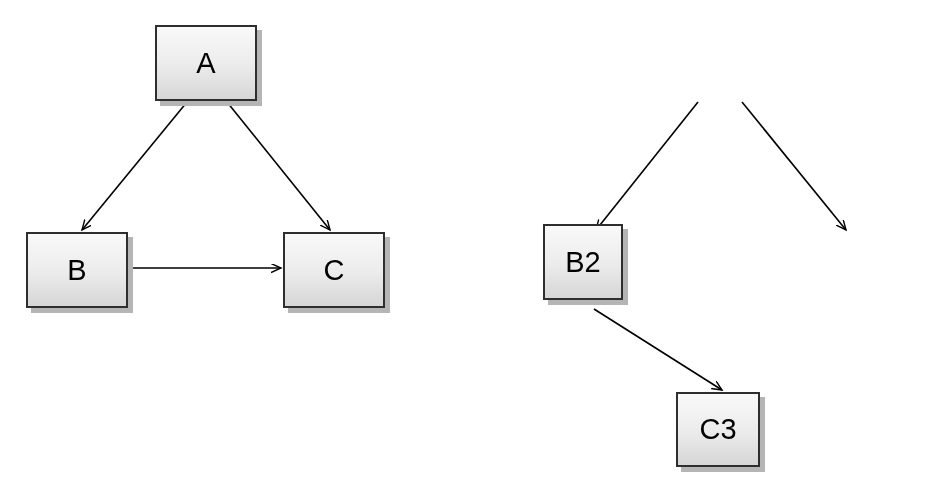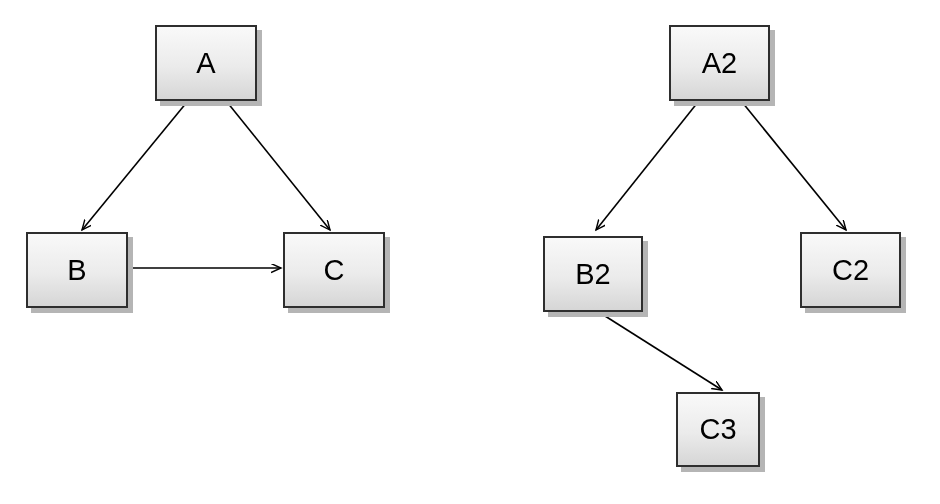--- a/index.html
+++ b/index.html
@@ -54,18 +54,16 @@
 
     <line x1="698" y1="102" x2="596" y2="230" stroke="#000000" stroke-width="1.6" marker-end="url(#arrowhead)"></line>
     <line x1="742" y1="102" x2="846" y2="230" stroke="#000000" stroke-width="1.6" marker-end="url(#arrowhead)"></line>
     <line x1="594" y1="309" x2="722" y2="390" stroke="#000000" stroke-width="1.6" marker-end="url(#arrowhead)"></line>
   </svg>
 
   <div class="node" style="left:155px; top:25px; width:102px; height:76px;">A</div>
   <div class="node" style="left:26px; top:232px; width:102px; height:76px;">B</div>
   <div class="node" style="left:283px; top:232px; width:102px; height:76px;">C</div>
 
-  <div class="node" style="left:669px; top:25px; width:101px; height:76px;">A2</div>
-  <div class="node" style="left:543px; top:236px; width:100px; height:76px;">B2</div>
-  <div class="node" style="left:800px; top:232px; width:101px; height:76px;">C2</div>
+  <div class="node" style="left:543px; top:224px; width:80px; height:76px;">B2</div>
   <div class="node" style="left:676px; top:392px; width:84px; height:75px;">C3</div>
 
 </div>
 
 </body></html>

